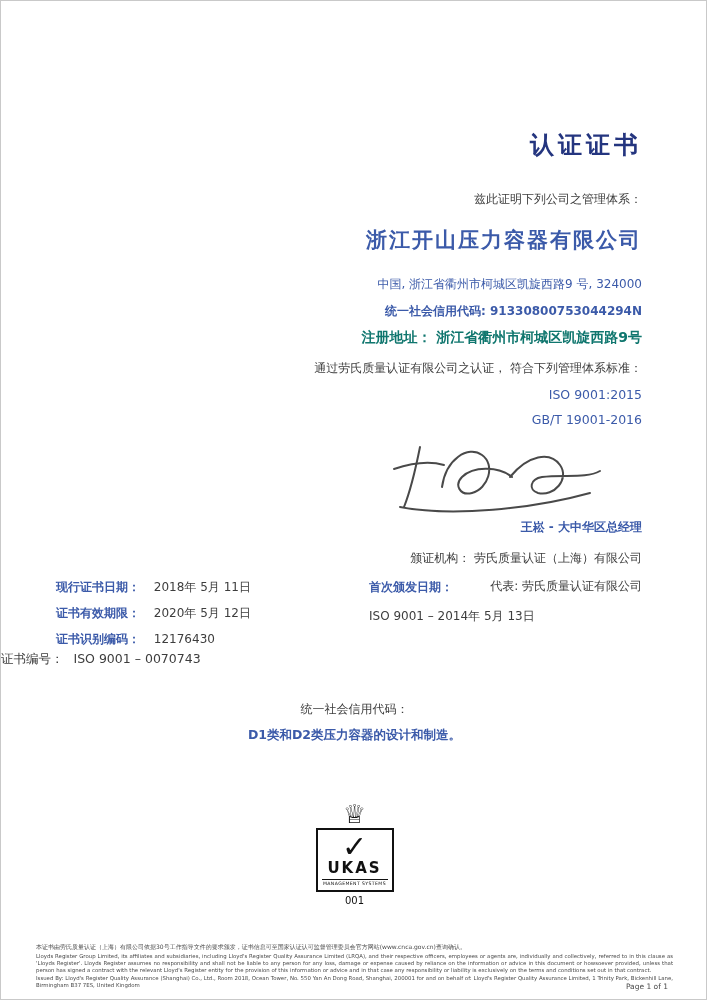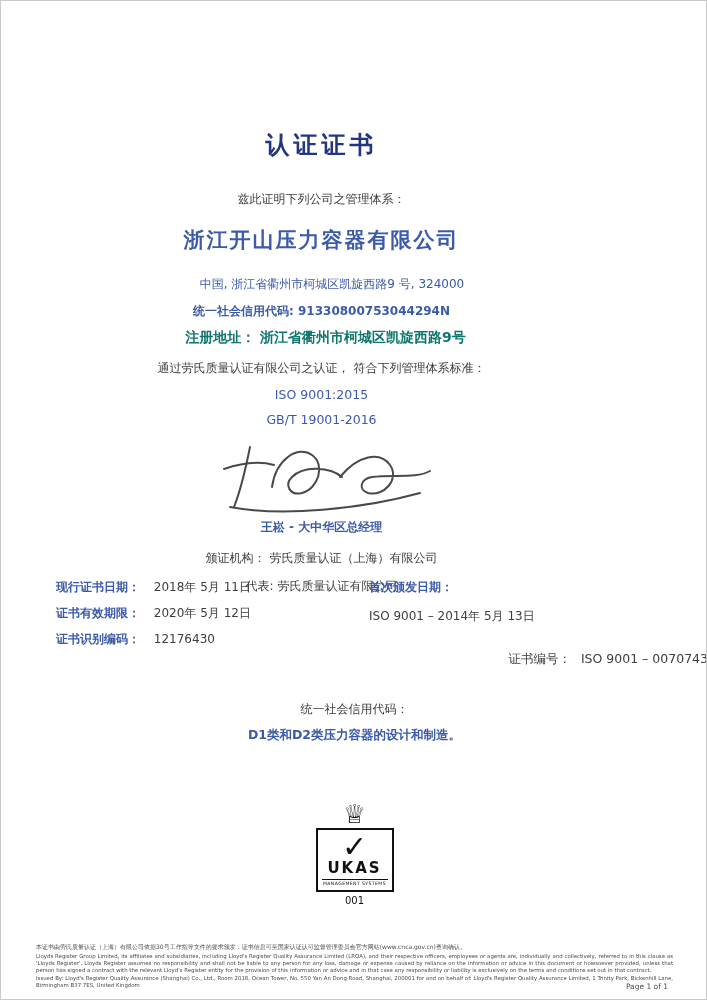--- a/index.html
+++ b/index.html
@@ -10,42 +10,42 @@
     overflow:hidden;
   }
   
   .logo-row{position:absolute;top:40px;left:38px;display:flex;align-items:flex-end;gap:10px;}
   .lr-mark{
     font-size:50px;font-weight:bold;color:#3b5aa9;line-height:.95;
     letter-spacing:-3px;font-family:"DejaVu Serif","Liberation Serif",serif;
   }
   .lr-name{font-size:15px;line-height:1.15;color:#3b5aa9;padding-bottom:3px;}
   
-  .main{position:absolute;top:128px;left:0;width:641px;text-align:center;}
+  .main{position:absolute;top:128px;left:0;width:641px;text-align:right;}
   .title{font-size:24px;font-weight:bold;color:#24357f;margin:0 0 30px 0;letter-spacing:4px;}
   .intro{font-size:12px;margin:0 0 18px 0;}
   .company{font-size:21px;font-weight:bold;color:#3b5aa9;margin:0 0 22px 0;letter-spacing:2px;}
   .addr{font-size:12px;color:#3b5aa9;margin:0 0 10px 0;padding-left:21px;}
   .credit{font-size:12px;color:#3b5aa9;font-weight:bold;margin:0 0 9px 0;}
   .regaddr{font-size:14px;color:#0f766e;font-weight:bold;margin:0 0 13px 8px;}
   .statement{font-size:12px;margin:0 0 10px 0;}
   .standard{font-size:12.5px;color:#3b5aa9;margin:0 0 10px 0;}
   .sig-wrap{height:78px;margin:2px 0 4px 0;}
   .signatory{font-size:12px;color:#3b5aa9;font-weight:bold;margin:0 0 14px 0;}
   .issuing{font-size:12px;margin:0 0 11px 0;}
   .onbehalf{font-size:12px;margin:0 0 0 0;}
   
   .details{position:absolute;top:578px;left:0;width:707px;text-align:left;font-size:12px;}
   .col-left{position:absolute;left:55px;top:0;}
   .col-right{position:absolute;left:368px;top:0;}
   .drow{margin-bottom:9px;white-space:nowrap;}
   .dlabel{color:#3b5aa9;font-weight:bold;margin-right:10px;}
   .dvalue{color:#3d3d3d;}
   .col-right .dvalue-line{margin-top:12px;}
-  .certnum{position:absolute;top:650px;left:0;width:707px;text-align:right;font-size:12.5px;}
+  .certnum{position:absolute;top:650px;left:0;width:707px;text-align:left;font-size:12.5px;}
   .certnum .dlabel2{margin-right:6px;}
   .scope{position:absolute;top:700px;left:0;width:707px;text-align:center;}
   .scope-intro{font-size:12px;margin:0 0 9px 0;}
   .scope-text{font-size:12.5px;color:#3b5aa9;font-weight:bold;margin:0;}
   
   .ukas{position:absolute;top:800px;left:0;width:707px;text-align:center;color:#111;}
   .crown{font-size:26px;line-height:1;color:#111;}
   .ukas-box{
     display:inline-block;border:2px solid #111;width:66px;padding:3px 4px 4px 4px;margin-top:1px;
   }

